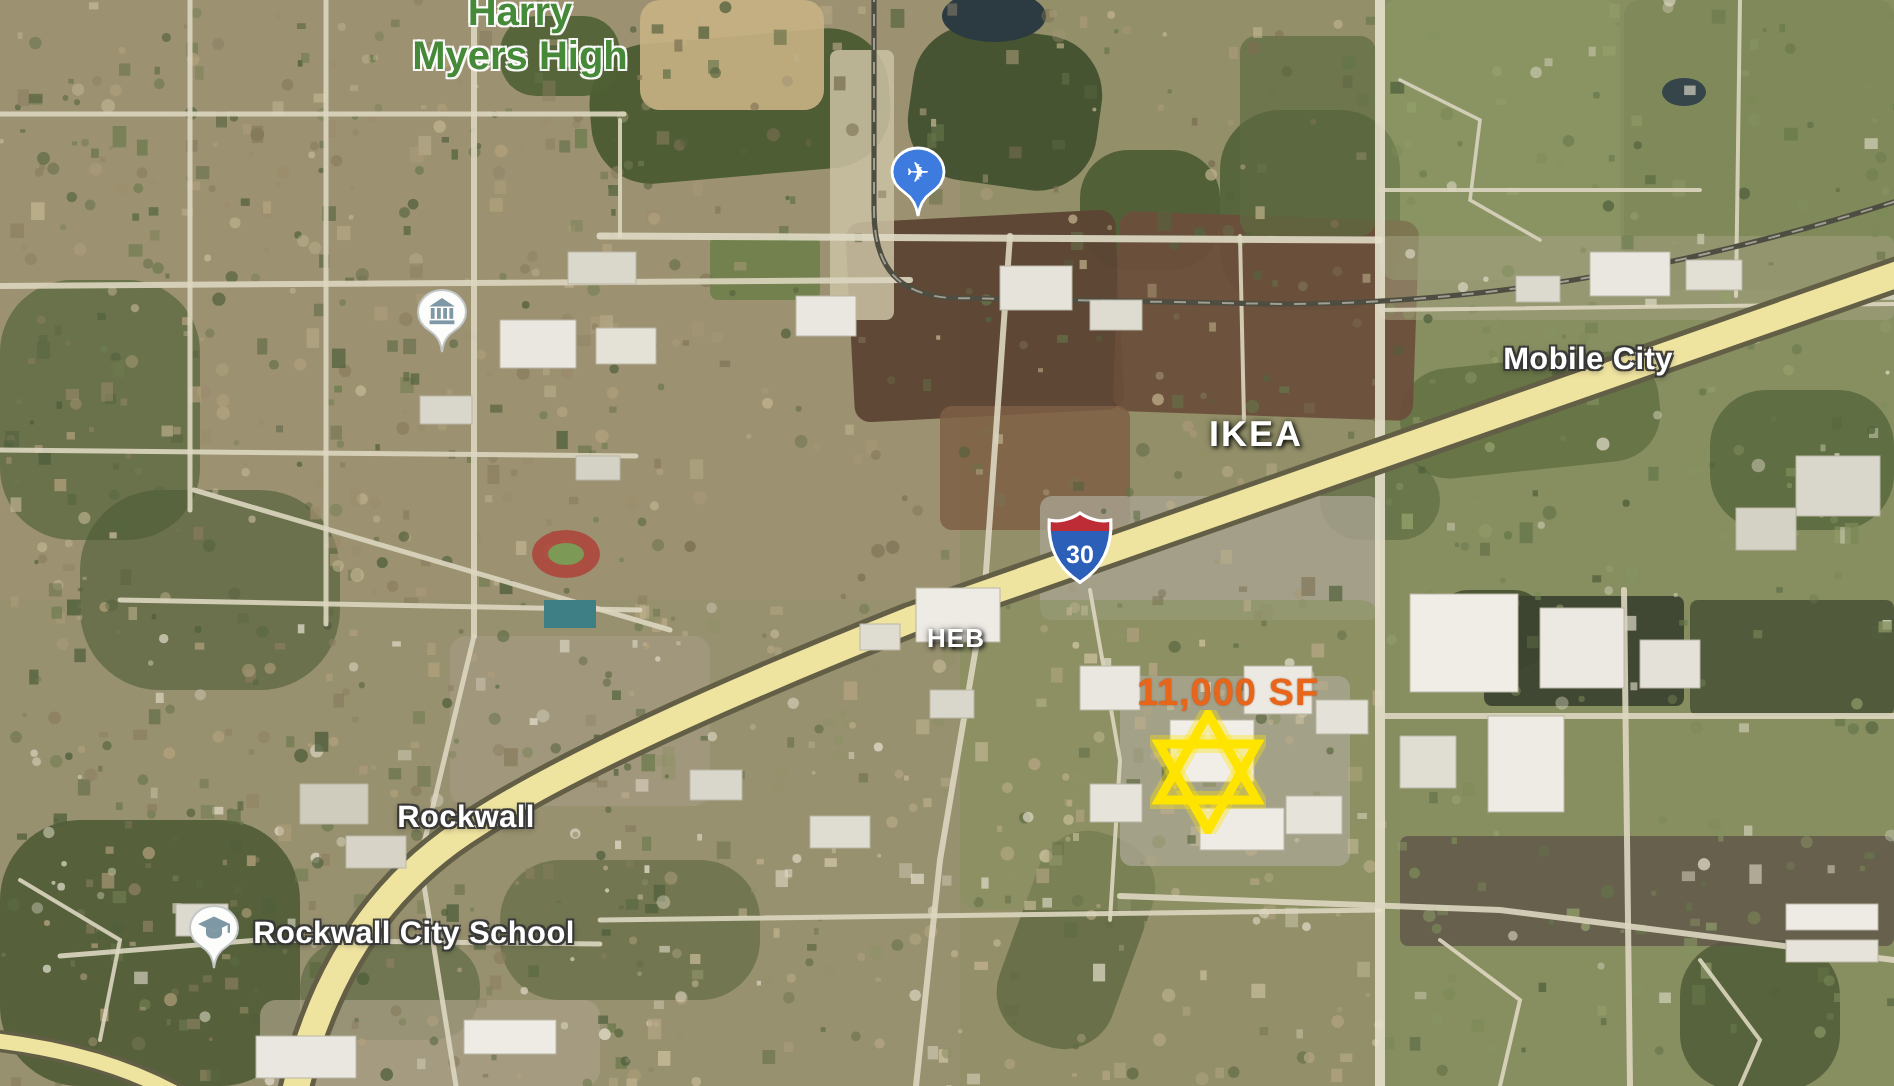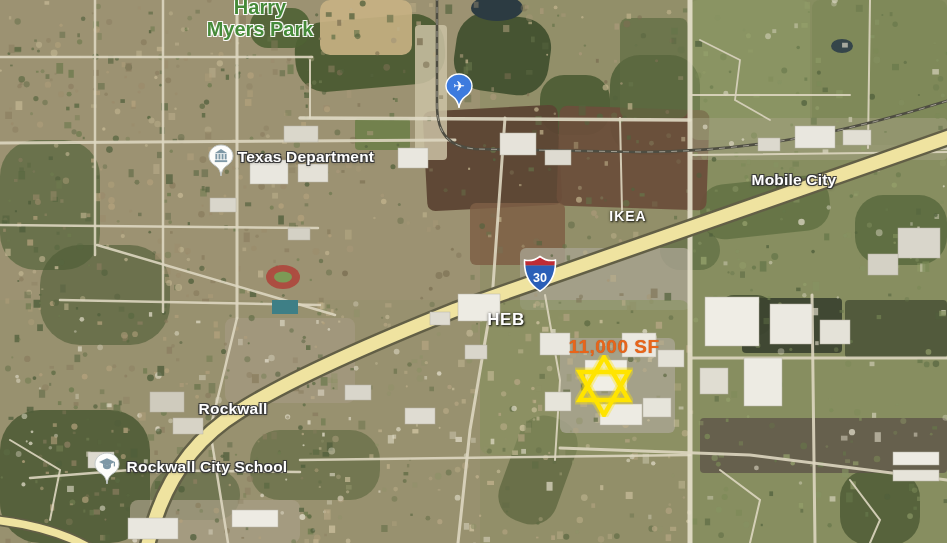--- a/index.html
+++ b/index.html
@@ -11,22 +11,22 @@
   .lbl span{display:block;}
   .poi{color:#fff;font-size:15.5px;font-weight:600;letter-spacing:.2px;
     text-shadow:-1px -1px 0 rgba(55,55,55,.95),1px -1px 0 rgba(55,55,55,.95),
                 -1px 1px 0 rgba(55,55,55,.95),1px 1px 0 rgba(55,55,55,.95),
                 0 1px 3px rgba(0,0,0,.55);}
   .park{color:#468A39;font-size:20px;font-weight:600;
     text-shadow:-1px -1px 0 rgba(255,255,255,.92),1px -1px 0 rgba(255,255,255,.92),
                 -1px 1px 0 rgba(255,255,255,.92),1px 1px 0 rgba(255,255,255,.92);}
   .annot{color:#fff;font-weight:bold;
     text-shadow:1px 1px 2px rgba(0,0,0,.85),0 0 3px rgba(0,0,0,.5);}
-  .annot.ikea{font-size:14px;letter-spacing:1px;}
-  .annot.heb{font-size:17px;letter-spacing:.5px;margin-left:28px;}
+  .annot.ikea{font-size:18px;letter-spacing:1px;}
+  .annot.heb{font-size:13px;letter-spacing:.5px;}
   .sf{color:#E8651A;font-size:19px;font-weight:bold;letter-spacing:.5px;
       text-shadow:0 0 1px rgba(130,45,0,.6);}
   .pin{position:absolute;}
 </style>
 </head>
 <body>
 
 <div id="viewport">
 
   <svg id="map-svg" width="947" height="543" viewBox="0 0 947 543">
@@ -1655,38 +1655,37 @@
       </g>
     <g>
       <ellipse cx="283" cy="277" rx="17" ry="12" fill="#AD4A3E" opacity=".95"></ellipse>
       <ellipse cx="283" cy="277" rx="9" ry="5.5" fill="#7C9A56"></ellipse>
       <rect x="272" y="300" width="26" height="14" fill="#3E7F86"></rect>
     </g>
   </svg>
 
   <div class="lbl park" style="left:260px;top:18px">
     <span>Harry</span>
-    <span>Myers Park</span>
+    <span>Myers High</span>
   </div>
 
   <div class="pin" style="left:208px;top:144px">
     <svg width="26" height="33" viewBox="0 0 26 33">
       <path d="M13,32 C12.2,26 10,23.5 7,21.5 C3.4,19.2 1,15.9 1,12 C1,5.9 6.4,1 13,1 C19.6,1 25,5.9 25,12 C25,15.9 22.6,19.2 19,21.5 C16,23.5 13.8,26 13,32 Z" fill="#FDFDFB" stroke="#C2C8C8" stroke-width="1"></path>
       <g fill="#7E98A6">
         <path d="M13,5 L19.4,9.2 L6.6,9.2 Z"></path>
         <rect x="7.4" y="10" width="1.9" height="5.4"></rect>
           <rect x="10.5" y="10" width="1.9" height="5.4"></rect>
         <rect x="13.6" y="10" width="1.9" height="5.4"></rect>
           <rect x="16.7" y="10" width="1.9" height="5.4"></rect>
         <rect x="6.8" y="16.2" width="12.4" height="1.9"></rect>
       </g>
     </svg>
   </div>
   <div class="lbl poi" style="left:306px;top:157px">
-    <span>Texas Department</span>
   </div>
 
   <div class="pin" style="left:445px;top:73px">
     <svg width="28" height="36" viewBox="0 0 28 36">
       <path d="M14,35 C13.1,28.5 10.8,25.6 7.5,23.4 C3.6,20.8 1,17.2 1,13 C1,6.4 6.8,1 14,1 C21.2,1 27,6.4 27,13 C27,17.2 24.4,20.8 20.5,23.4 C17.2,25.6 14.9,28.5 14,35 Z" fill="#3D7BDE" stroke="#FFFFFF" stroke-width="1.4"></path>
       <text x="14" y="18" text-anchor="middle" font-size="14" fill="#FFFFFF" font-family="DejaVu Sans, sans-serif">✈</text>
     </svg>
   </div>
 
   <div class="lbl poi" style="left:794px;top:180px">

